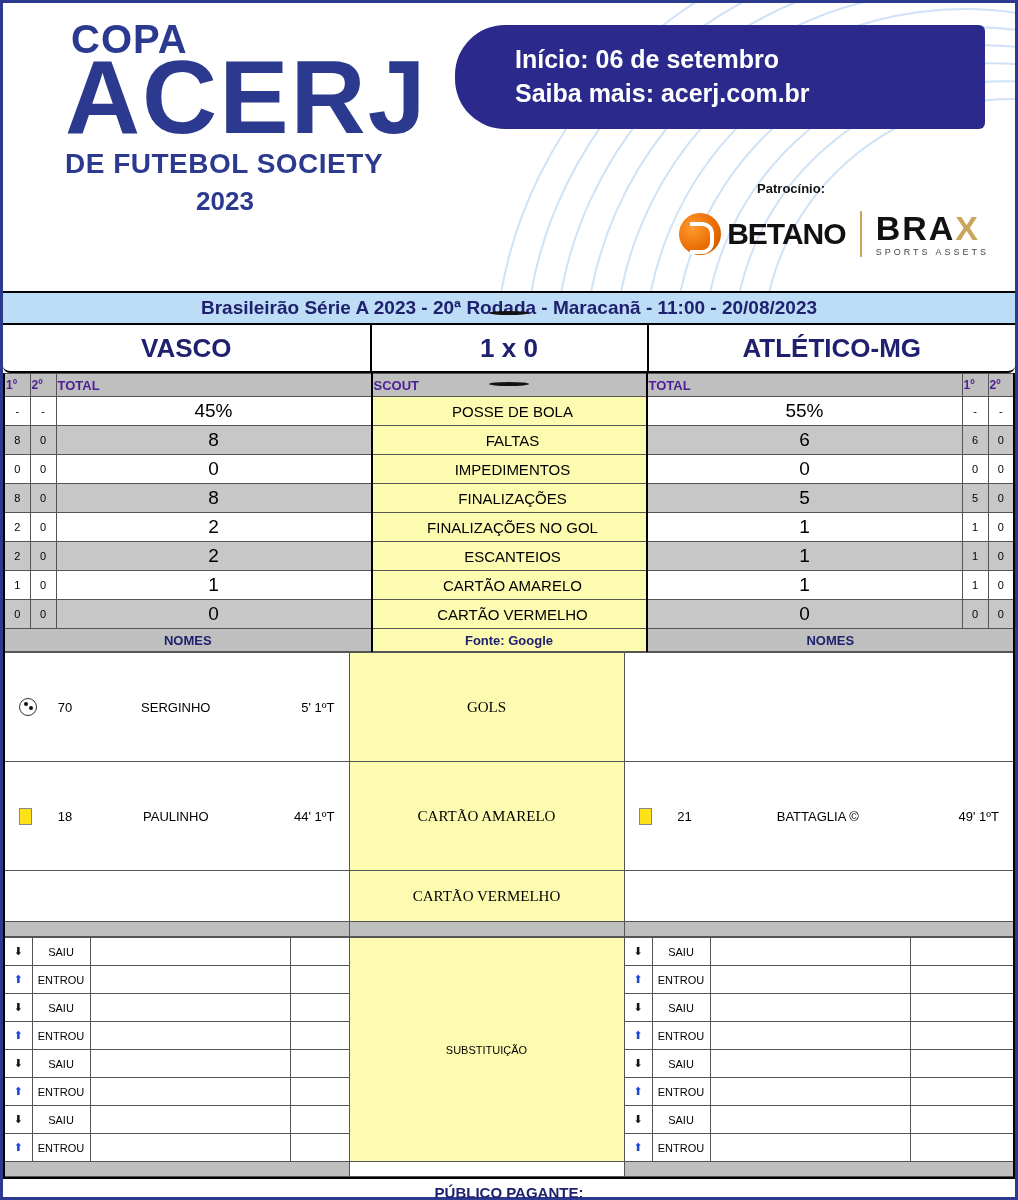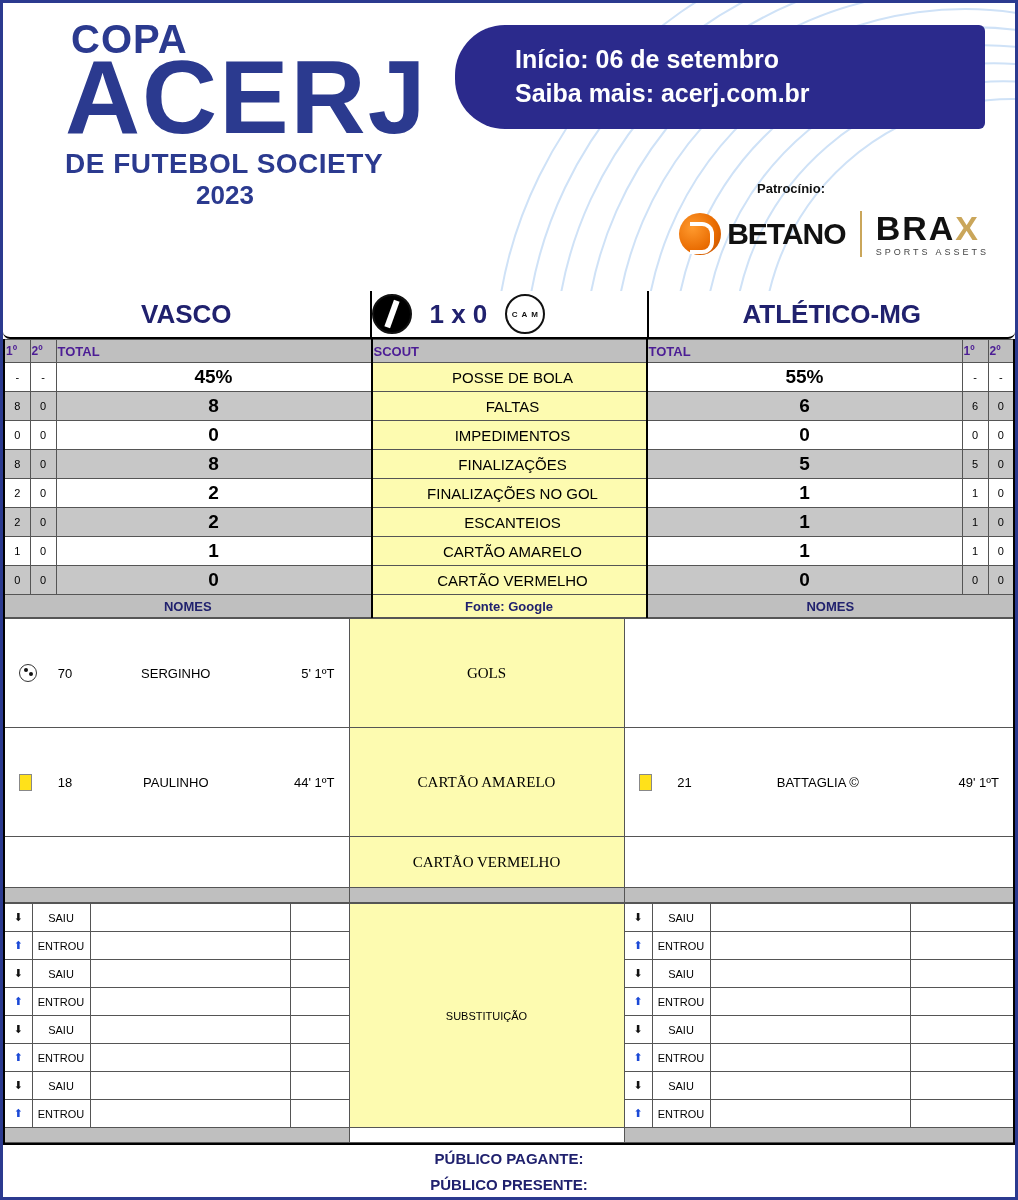--- a/index.html
+++ b/index.html
@@ -37,21 +37,21 @@
     margin-left:6px;
   }
   .acerj{
     font-size:104px;line-height:.92;font-weight:bold;color:#2b3a8f;
     letter-spacing:2px;margin-top:-12px;
   }
   .sub1{
     font-size:28px;font-weight:bold;color:#2b3a8f;letter-spacing:.5px;margin-top:2px;
   }
   .year{
-    font-size:26px;font-weight:bold;color:#2b3a8f;text-align:center;width:320px;
+    font-size:26px;font-weight:bold;color:#2b3a8f;text-align:center;margin-top:6px;width:320px;
   }
   .promo{
     position:absolute;left:452px;top:22px;width:530px;height:104px;
     background:#2b2a8c;border-radius:50px 6px 6px 50px;
     color:#fff;display:flex;flex-direction:column;justify-content:center;
     padding-left:60px;box-sizing:border-box;
   }
   .promo div{font-size:25px;font-weight:bold;line-height:1.35;}
   .patro{
     position:absolute;right:190px;top:178px;font-size:13px;font-weight:bold;color:#111;
@@ -87,21 +87,21 @@
   
   .teambar{
     display:flex;height:46px;border-bottom:2px solid #000;align-items:stretch;border-radius:7px;
   }
   .teamname{
     flex:1;display:flex;align-items:center;justify-content:center;
     font-size:26px;font-weight:bold;color:#20216e;
   }
   .scorebox{
     width:275px;border-left:2px solid #000;border-right:2px solid #000;
-    display:flex;align-items:center;gap:18px;
+    display:flex;align-items:center;justify-content:center;gap:18px;flex-direction:column;
   }
   .score{font-size:26px;font-weight:bold;color:#20216e;}
   .crest{
     width:36px;height:36px;border-radius:50%;
     border:2px solid #111;background:#fff;position:relative;
     display:flex;align-items:center;justify-content:center;
     font-size:8px;font-weight:bold;letter-spacing:1px;color:#111;
     overflow:hidden;
   }
   .crest.vasco{background:#000;color:#fff;}
@@ -116,21 +116,21 @@
   .scout td,.scout th{border:1px solid #555;}
   .hdrrow td{
     background:#bfbfbf;color:#4c1d95;font-size:12px;font-weight:bold;height:20px;
   }
   .hdrrow td.total{font-size:13px;}
   .c-small{width:26px;}
   .c-mid{width:275px;}
   .scoutcell{
     background:#fdfbb0;text-align:center;font-size:15px;height:26px;padding-left:8px;
   }
-  .valcell{text-align:center;font-size:19px;font-weight:bold;}
+  .valcell{text-align:center;font-size:19px;}
   .minicell{text-align:center;font-size:11px;}
   .rowgrey .valcell,.rowgrey .minicell{background:#c7c7c7;}
   .scout tr td{border-left:1px solid #555;border-right:1px solid #555;}
   .thickL{border-left:2px solid #000 !important;}
   .thickR{border-right:2px solid #000 !important;}
 
   
   .nomesrow td{
     background:#bfbfbf;color:#20216e;font-size:13px;font-weight:bold;text-align:center;height:20px;
   }
@@ -214,20 +214,21 @@
       </div>
       <div class="brax">
         <div class="brax-top">
           <span>BRA</span><span class="x">X</span>
         </div>
         <div class="brax-bot">SPORTS ASSETS</div>
       </div>
     </div>
   </div>
 
+  <div class="titlebar">Brasileirão Série A 2023 - 20ª Rodada - Maracanã - 11:00 - 20/08/2023</div>
 
   <div class="teambar">
     <div class="teamname">VASCO</div>
     <div class="scorebox">
       <span class="crest vasco"></span>
       <span class="score">1 x 0</span>
       <span class="crest cam">C A M</span>
     </div>
     <div class="teamname">ATLÉTICO-MG</div>
   </div>

